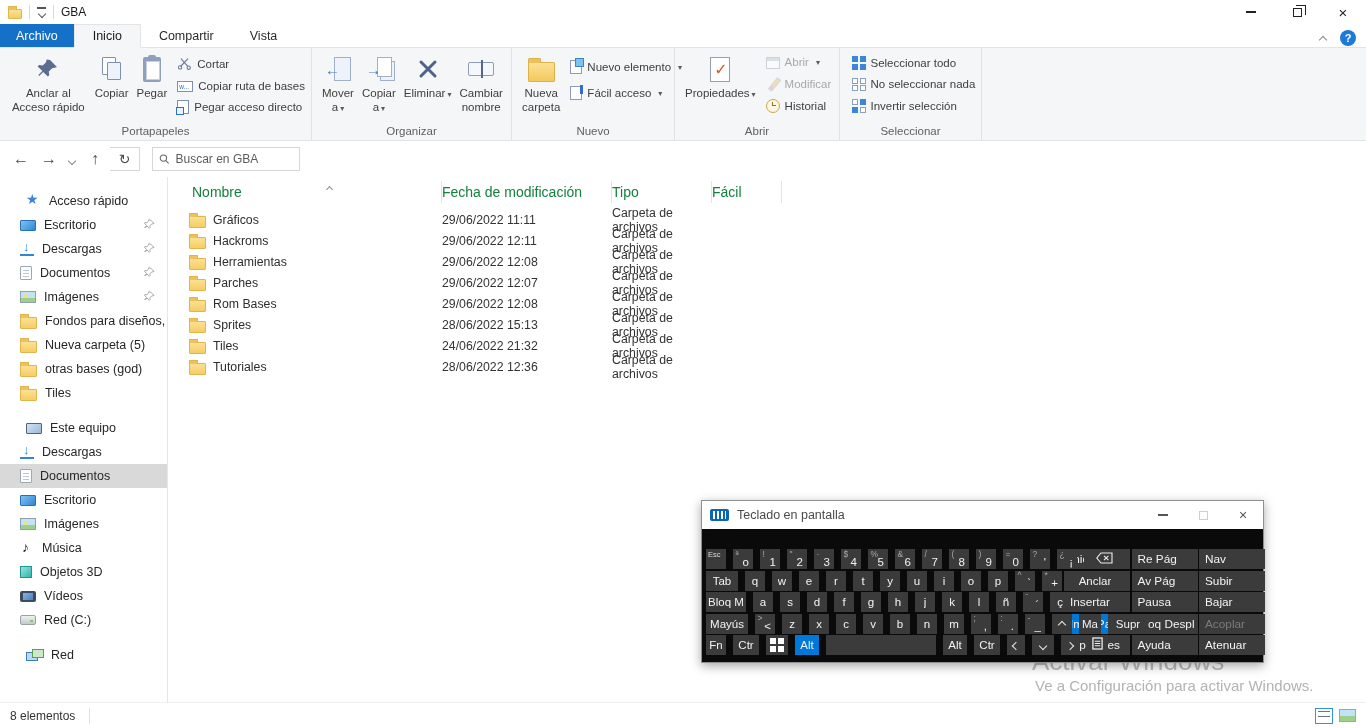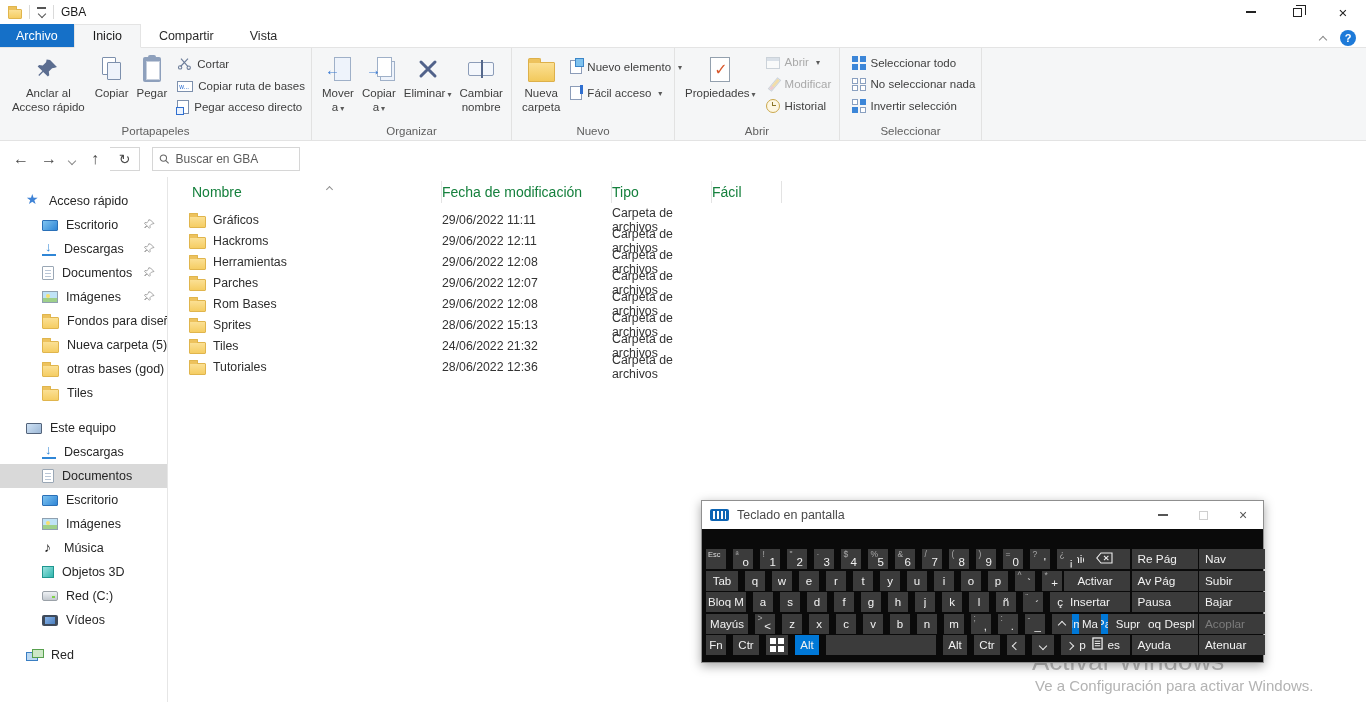--- a/index.html
+++ b/index.html
@@ -59,21 +59,21 @@
   .searchbox{width:148px;height:24px;border:1px solid #d6d6d6;margin-left:10px;display:flex;align-items:center;padding:0 6px;gap:6px}
   .searchbox input{border:none;outline:none;width:100%;font-size:12px;color:#444}
   .searchbox input::placeholder{color:#5c5c5c}
 
   
   .main{position:absolute;top:177px;left:0;right:0;bottom:26px;display:flex}
   .sidebar{width:168px;border-right:1px solid #e6e6e6;padding-top:12px;overflow:hidden}
   .ssection{margin-top:11px}
   .ssection:first-child{margin-top:0}
   .snode{height:24px;display:flex;align-items:center;font-size:12.5px;color:#262626;padding-left:26px;position:relative}
-  .snode.child{padding-left:42px}
+  .snode.child{padding-left:20px}
   .snode.selected{background:#d9d9d9}
   .snode .lbl{margin-left:8px;white-space:nowrap}
   .pin{position:absolute;right:12px;top:6px}
   .content{flex:1;position:relative;padding-top:4px}
   .lheader{display:grid;grid-template-columns:250px 170px 100px 70px;padding-left:24px;height:22px;align-items:center;font-size:14px;color:#15803d;position:relative}
   .lheader .hcell{height:100%;display:flex;align-items:center;border-right:1px solid #e3e3e3;padding-right:8px;position:relative}
   .sortchev{position:absolute;left:135px;top:-2px;color:#909090}
   .sortchev .kc{width:5px;height:5px;border-width:1.2px}
   .lrows{margin-top:3px}
   .lrow{display:grid;grid-template-columns:253px 170px 100px 70px;padding-left:21px;height:21px;align-items:center;font-size:12.3px;color:#333}
@@ -478,26 +478,26 @@
           </div>
           <div class="snode child">
             <span class="ic ic-music"></span>
             <span class="lbl">Música</span>
           </div>
           <div class="snode child">
             <span class="ic ic-objects3d"></span>
             <span class="lbl">Objetos 3D</span>
           </div>
           <div class="snode child">
+            <span class="ic ic-videos"></span>
+            <span class="lbl">Vídeos</span>
+          </div>
+          <div class="snode child">
             <span class="ic ic-drive"></span>
             <span class="lbl">Red (C:)</span>
-          </div>
-          <div class="snode child">
-            <span class="ic ic-videos"></span>
-            <span class="lbl">Vídeos</span>
           </div>
         </div>
         <div class="ssection">
           <div class="snode root">
             <span class="ic ic-network"></span>
             <span class="lbl">Red</span>
           </div>
         </div>
       </div>
     <div class="content">
@@ -586,20 +586,28 @@
               <span>Tutoriales</span>
             </div>
             <div>28/06/2022 12:36</div>
             <div>Carpeta de archivos</div>
             <div></div>
           </div>
         </div>
     </div>
   </div>
 
+  <div class="statusbar">
+    <span>8 elementos</span>
+    <span class="sbsep"></span>
+    <div class="sbicons">
+      <span class="sv-det"></span>
+      <span class="sv-thumb"></span>
+    </div>
+  </div>
 </div>
 
 <div class="watermark">
   <div class="wm1">Activar Windows</div>
   <div class="wm2">Ve a Configuración para activar Windows.</div>
 </div>
 
 <div class="osk">
   <div class="osk-title">
     <span class="ic ic-kbd"></span>
@@ -715,21 +723,21 @@
           </div>
           <div class="kkey" style="width: 20px;">
             <span class="ktop">^</span>
             <span class="kmain">`</span>
           </div>
           <div class="kkey" style="width: 20px;">
             <span class="ktop">*</span>
             <span class="kmain">+</span>
           </div>
           <div class="kkey" style="width: 52px;">
-            <span class="klabel">Activar</span>
+            <span class="klabel">Anclar</span>
           </div>
         </div>
         <div class="krow">
           <div class="kkey" style="width: 40px;">
             <span class="klabel">Bloq M</span>
           </div>
           <div class="kkey" style="width: 20px;">
             <span class="klabel">a</span>
           </div>
           <div class="kkey" style="width: 20px;">

